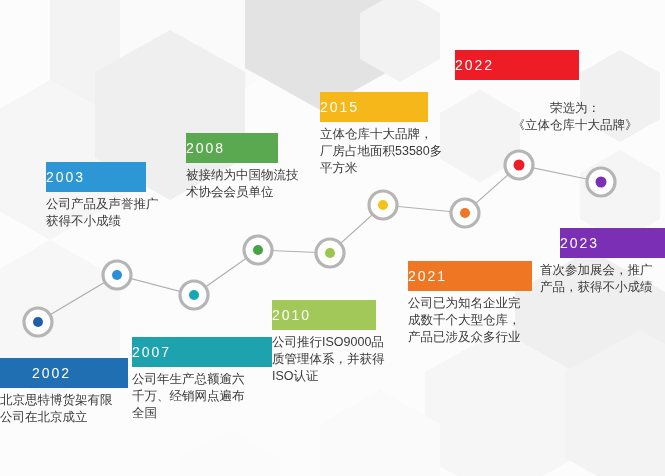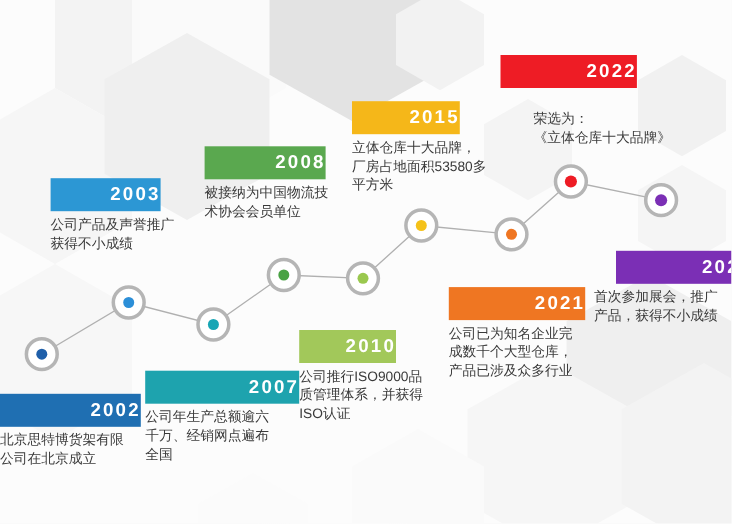--- a/index.html
+++ b/index.html
@@ -17,38 +17,38 @@
   }
   
   #bg-hex{position:absolute;left:0;top:0;width:665px;height:476px;}
   
   #chart{position:absolute;left:0;top:0;width:665px;height:476px;}
   
   .entry{position:absolute;}
   .entry .yearbar{
     display:block;
     color:#ffffff;
-    font-size:17px;
-    font-weight:bold;
+    font-size:14px;
+    font-weight:normal;
     letter-spacing:2px;
-    text-align:right;
+    text-align:left;
     line-height:30px;
     height:30px;
     box-sizing:border-box;
   }
   .entry .desc{
     display:block;
     color:#3a3a3a;
     font-size:12.5px;
     line-height:17px;
     margin-top:4px;
     white-space:pre-line;
     font-family:"Liberation Sans","DejaVu Sans",sans-serif;
   }
-  .entry.no-bar-bg .desc{margin-top:8px;}
+  .entry.no-bar-bg .desc{margin-top:8px;text-align:center;}
 </style>
 </head>
 <body>
 
 <div id="stage">
 
   <svg id="bg-hex" viewBox="0 0 665 476" xmlns="http://www.w3.org/2000/svg">
     <defs>
       <linearGradient id="hexgrad" x1="0" y1="0" x2="1" y2="1">
         <stop offset="0%" stop-color="#ffffff"></stop>
@@ -110,53 +110,53 @@
       <circle cx="519" cy="165" r="14" fill="#ffffff" stroke="#b5b5b5" stroke-width="3.2"></circle>
       <circle cx="519" cy="165" r="5.5" fill="#ee1c25"></circle>
     </g>
     <g>
       <circle cx="601" cy="182" r="14" fill="#ffffff" stroke="#b5b5b5" stroke-width="3.2"></circle>
       <circle cx="601" cy="182" r="5.5" fill="#7b2fb5"></circle>
     </g>
   </svg>
 
   <div class="entry" style="left:0px;top:358px;width:130px;">
-    <span class="yearbar" style="background:#1f6fb2;width:128px;">2002</span>
+    <span class="yearbar" style="background:#1f6fb2;width:128px;padding-left:32px;">2002</span>
     <span class="desc">北京思特博货架有限
 公司在北京成立</span>
   </div>
 
   <div class="entry" style="left:46px;top:162px;width:150px;">
     <span class="yearbar" style="background:#2c97d4;width:100px;">2003</span>
     <span class="desc">公司产品及声誉推广
 获得不小成绩</span>
   </div>
 
   <div class="entry" style="left:132px;top:337px;width:140px;">
     <span class="yearbar" style="background:#1ea3ae;width:140px;">2007</span>
     <span class="desc">公司年生产总额逾六
 千万、经销网点遍布
 全国</span>
   </div>
 
   <div class="entry" style="left:186px;top:133px;width:150px;">
-    <span class="yearbar" style="background:#5aa84f;width:110px;">2008</span>
+    <span class="yearbar" style="background:#5aa84f;width:92px;">2008</span>
     <span class="desc">被接纳为中国物流技
 术协会会员单位</span>
   </div>
 
   <div class="entry" style="left:272px;top:300px;width:150px;">
-    <span class="yearbar" style="background:#a2c85a;width:88px;">2010</span>
+    <span class="yearbar" style="background:#a2c85a;width:104px;">2010</span>
     <span class="desc">公司推行ISO9000品
 质管理体系，并获得
 ISO认证</span>
   </div>
 
   <div class="entry" style="left:320px;top:92px;width:160px;">
-    <span class="yearbar" style="background:#f5b719;width:98px;">2015</span>
+    <span class="yearbar" style="background:#f5b719;width:108px;">2015</span>
     <span class="desc">立体仓库十大品牌，
 厂房占地面积53580多
 平方米</span>
   </div>
 
   <div class="entry" style="left:408px;top:261px;width:160px;">
     <span class="yearbar" style="background:#ef7622;width:124px;">2021</span>
     <span class="desc">公司已为知名企业完
 成数千个大型仓库，
 产品已涉及众多行业</span>

